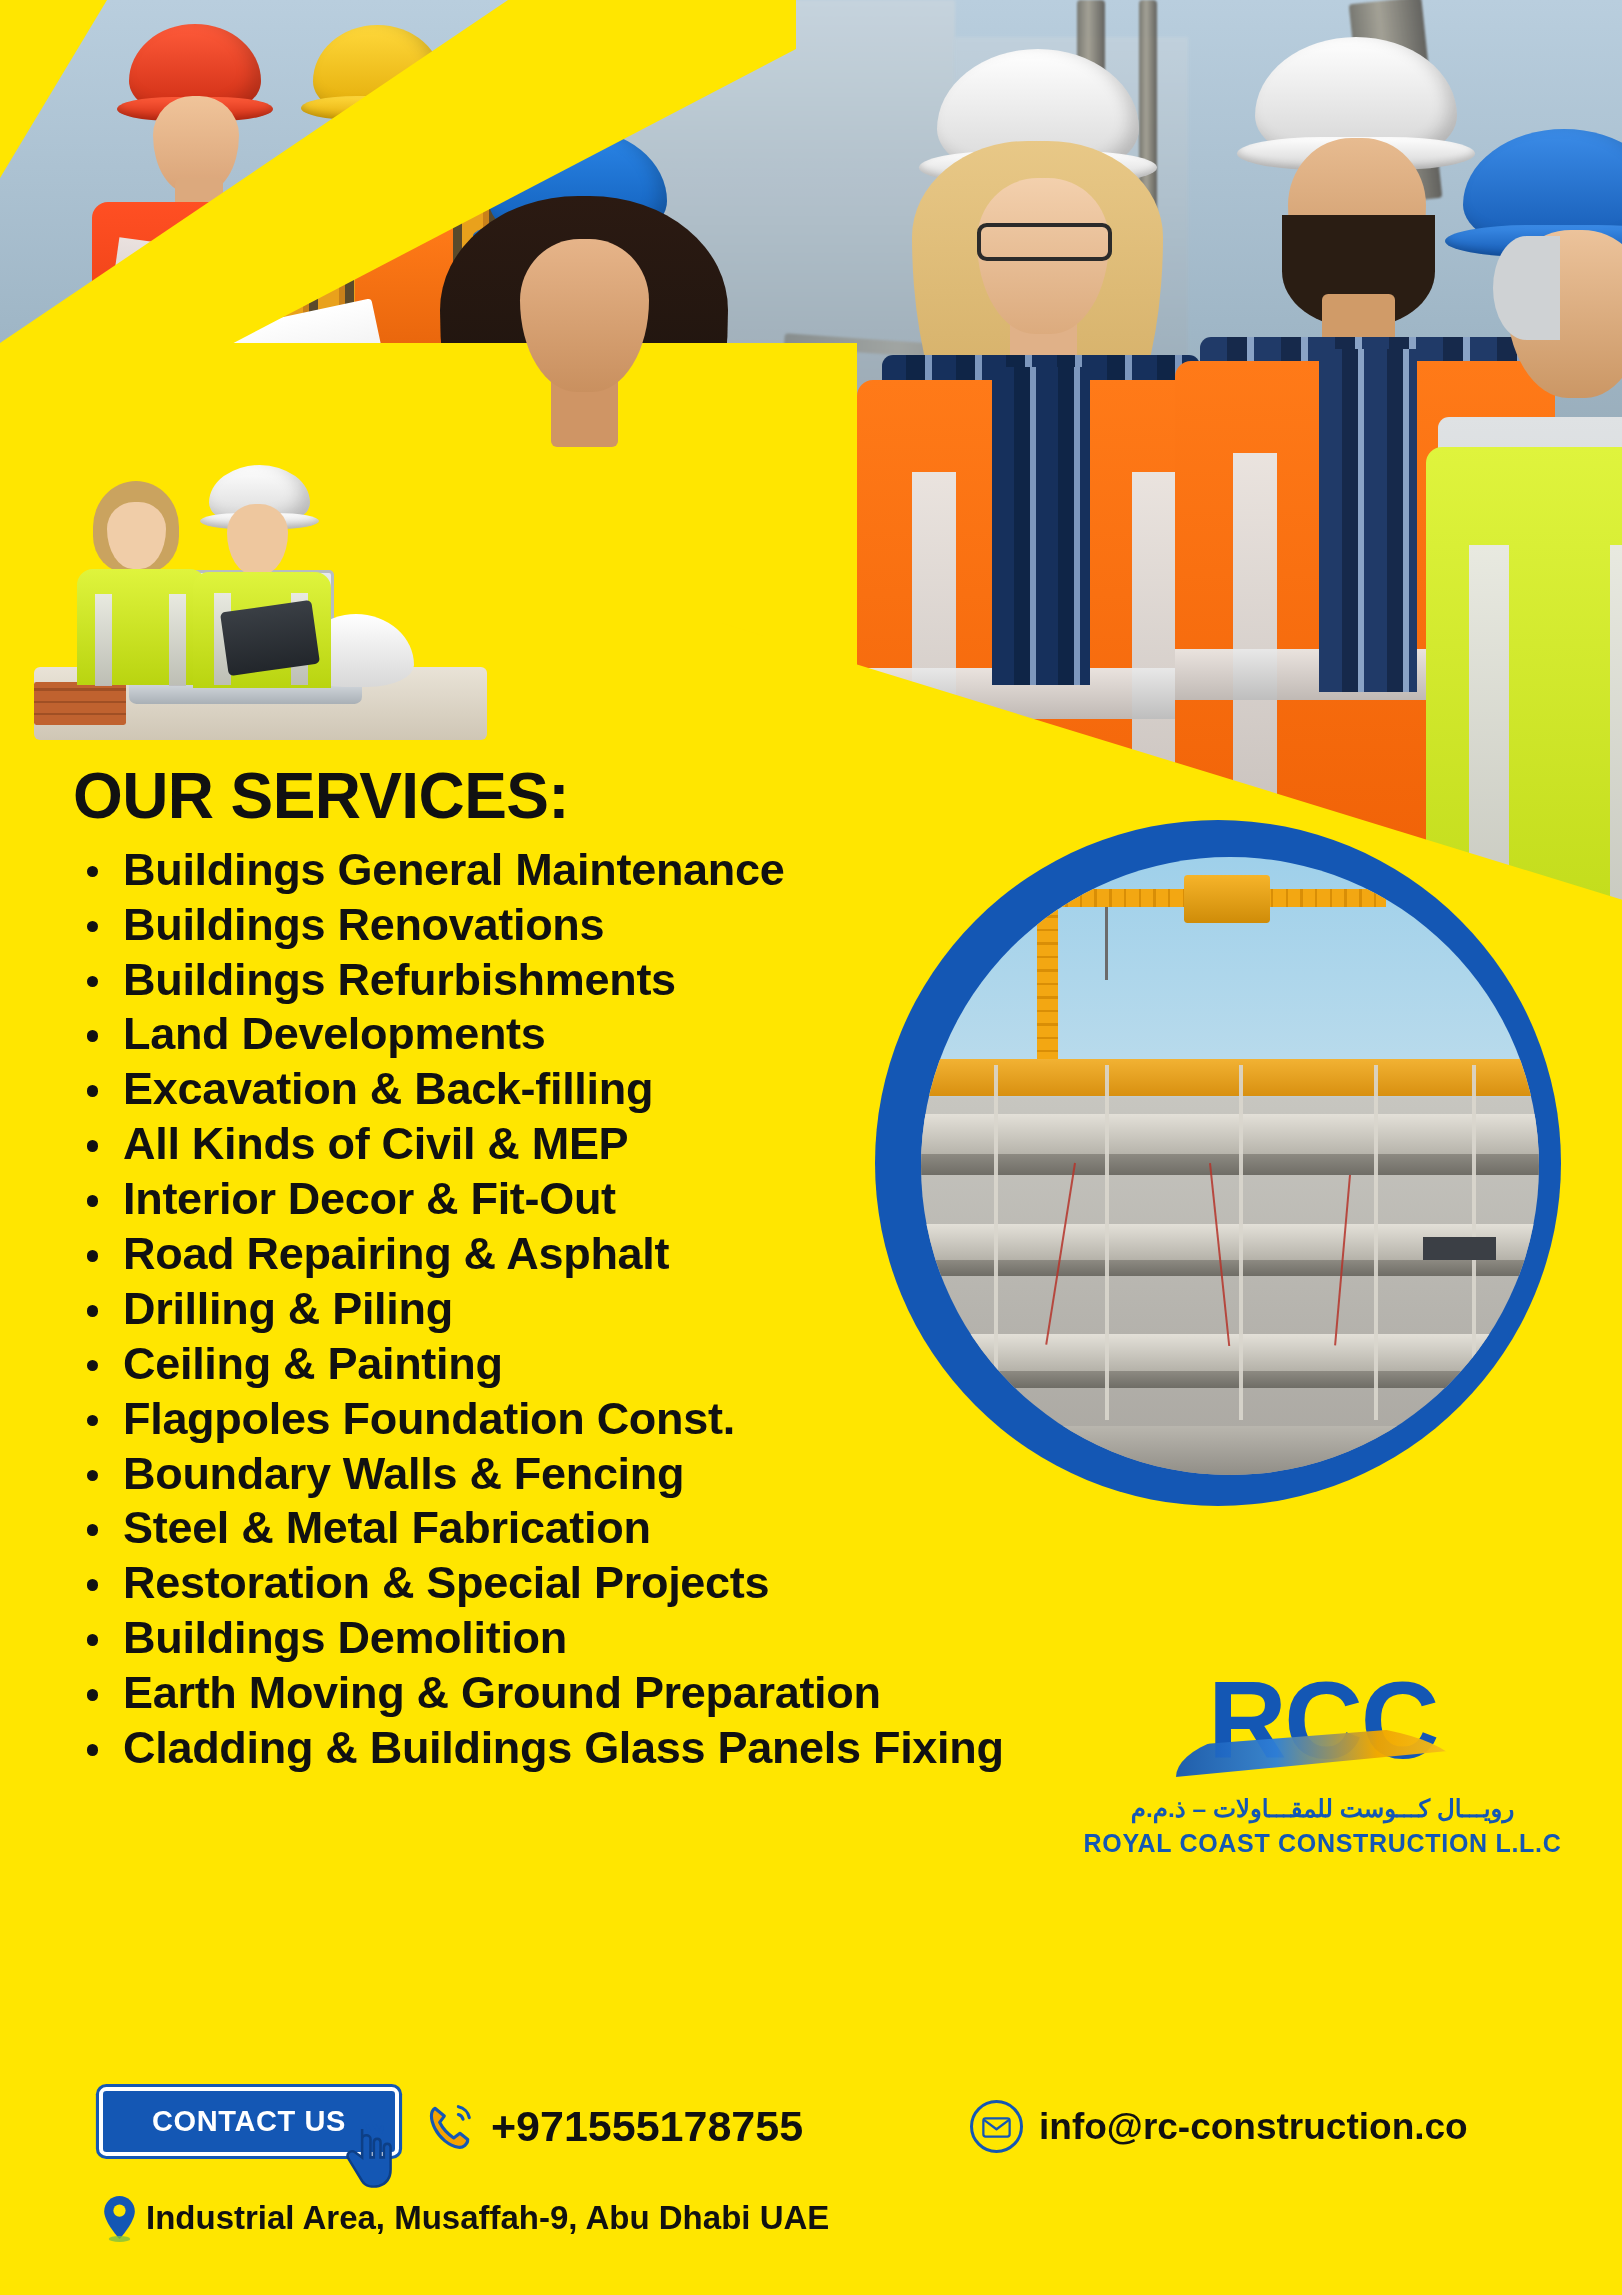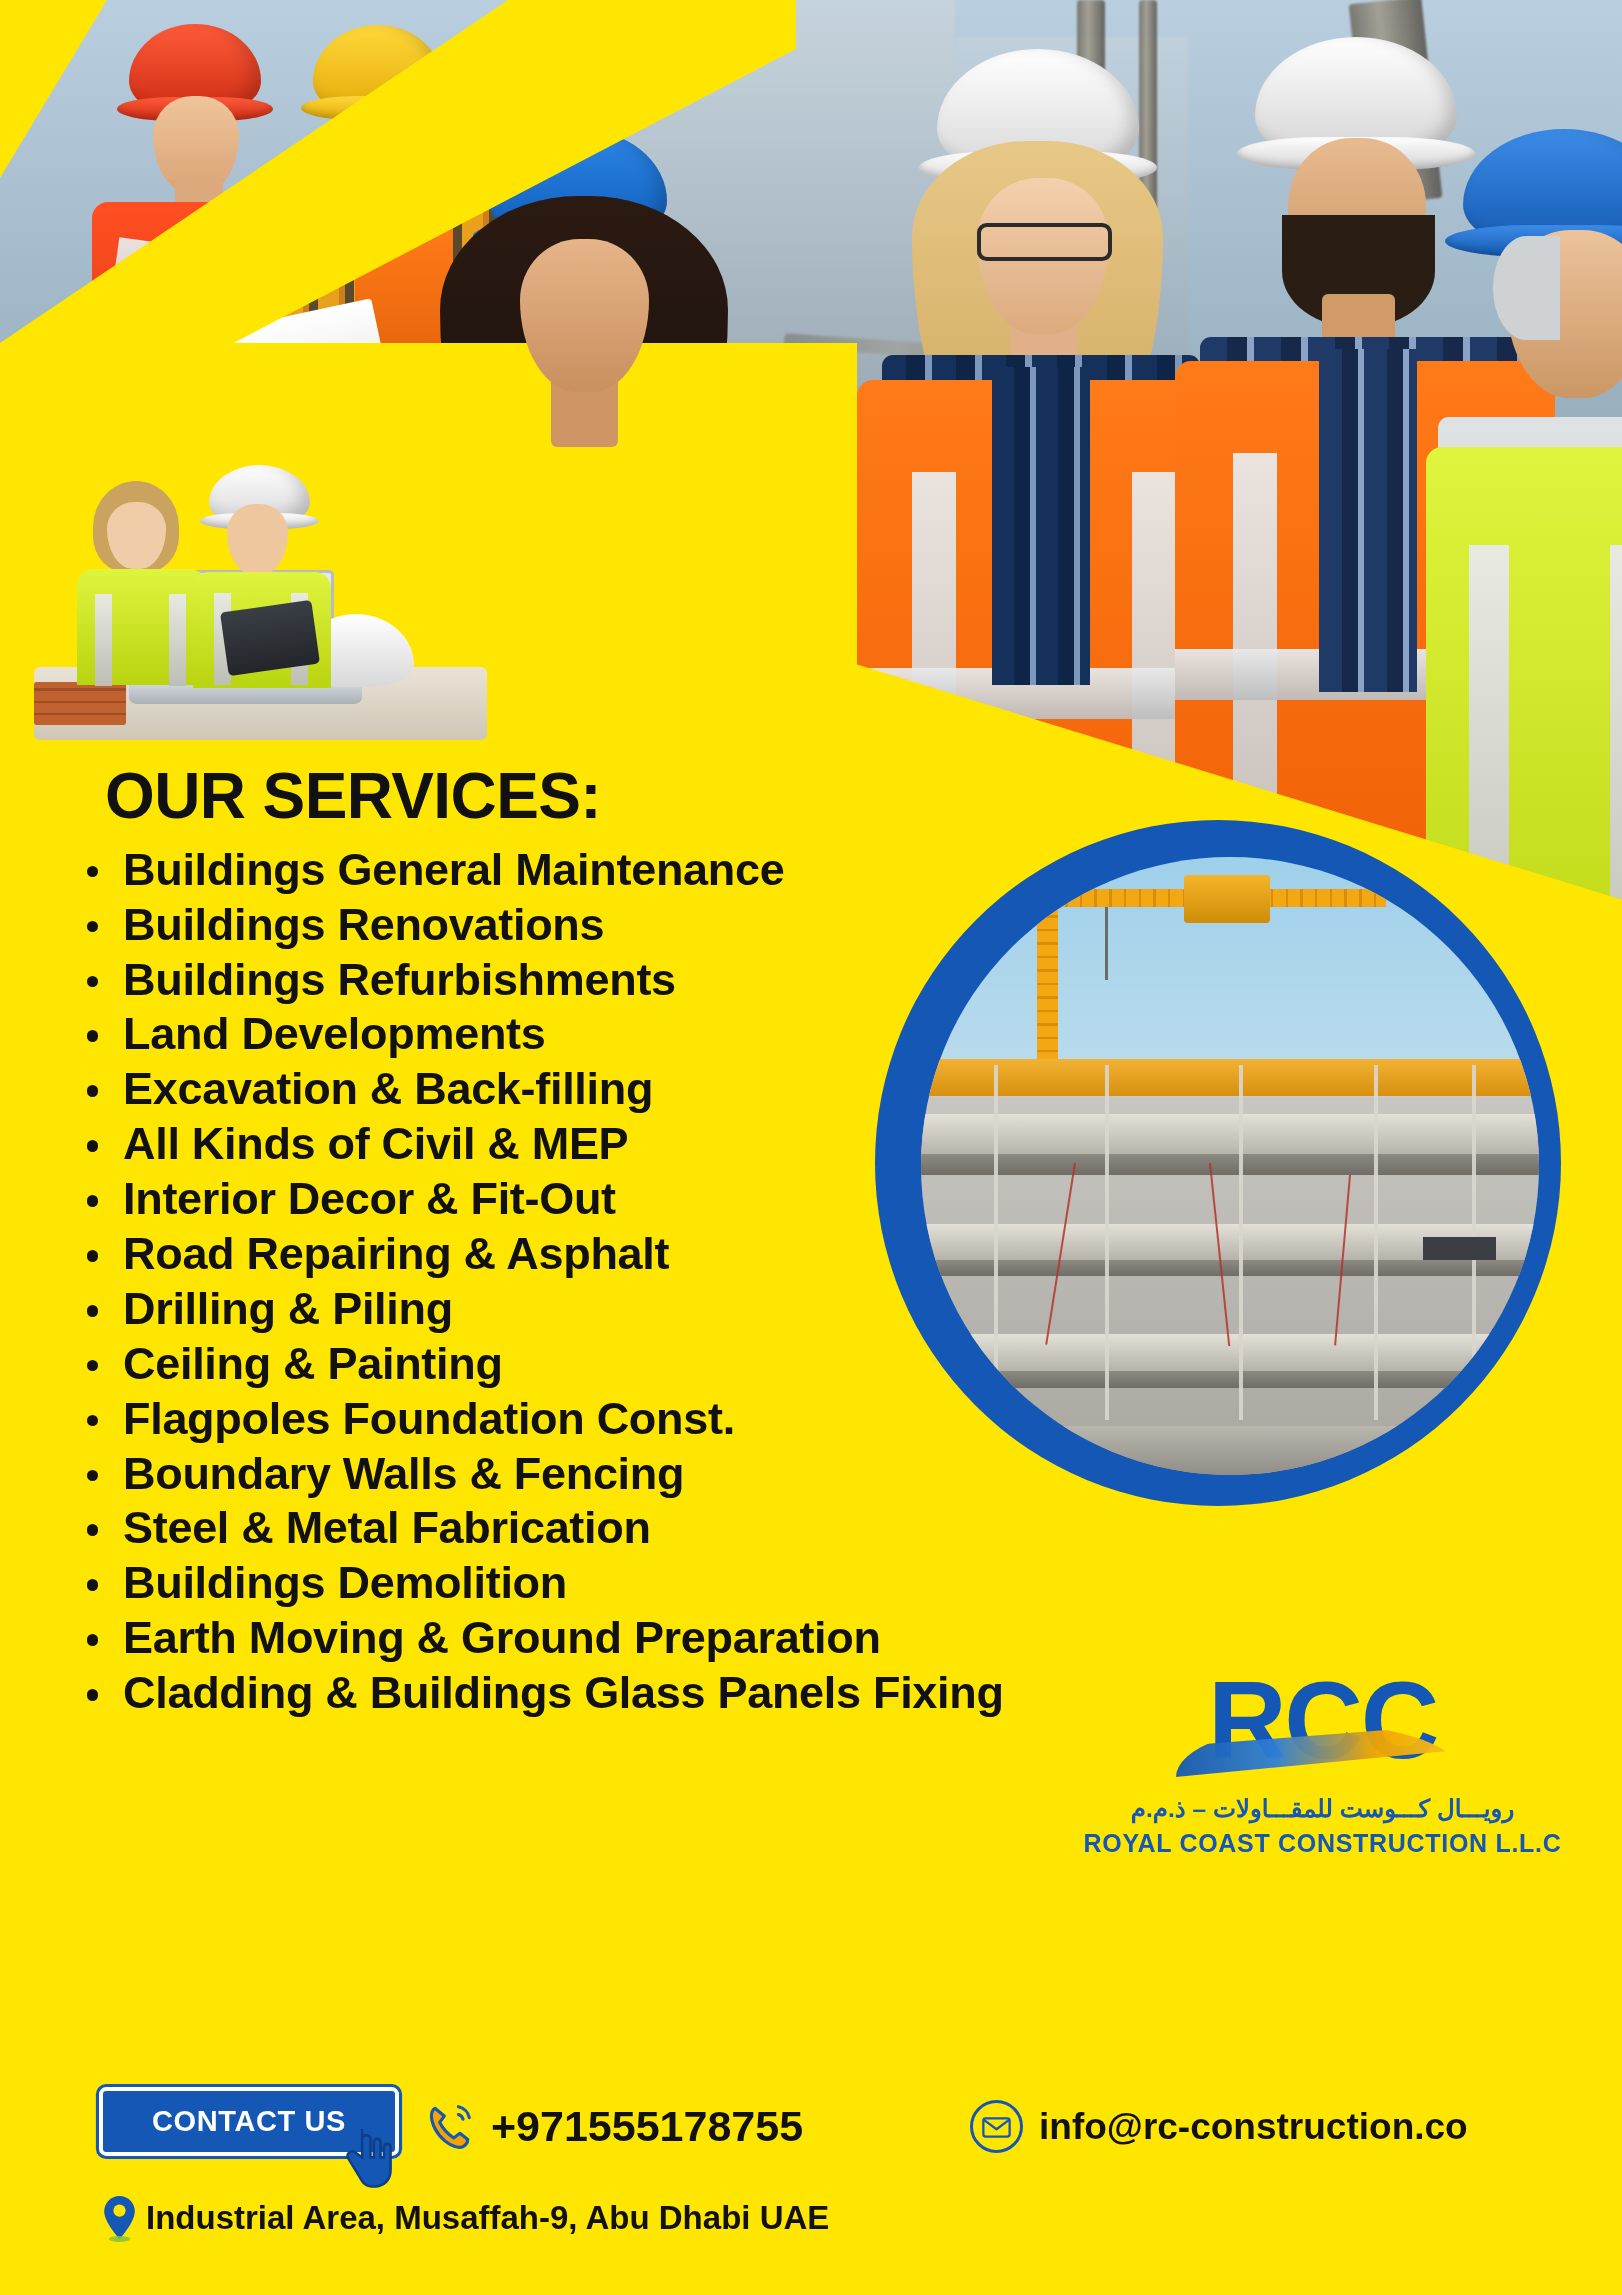--- a/index.html
+++ b/index.html
@@ -198,21 +198,20 @@
     position: absolute;
     left: 73px; top: 759px;
     width: 1004px;
   }
   .services-title {
     font-size: 64px;
     font-weight: 800;
     color: #111111;
     letter-spacing: -0.6px;
     margin-bottom: 9.8px;
-    margin-left: 32px;
   }
   ul.services-list { list-style: none; }
   ul.services-list li {
     position: relative;
     font-size: 45px;
     line-height: 1.22;
     font-weight: 700;
     color: #111111;
     padding-left: 50px;
     letter-spacing: -0.3px;
@@ -486,20 +485,21 @@
       <li>Land Developments</li>
       <li>Excavation &amp; Back-filling</li>
       <li>All Kinds of Civil &amp; MEP</li>
       <li>Interior Decor &amp; Fit-Out</li>
       <li>Road Repairing &amp; Asphalt</li>
       <li>Drilling &amp; Piling</li>
       <li>Ceiling &amp; Painting</li>
       <li>Flagpoles Foundation Const.</li>
       <li>Boundary Walls &amp; Fencing</li>
       <li>Steel &amp; Metal Fabrication</li>
+      <li>Restoration &amp; Special Projects</li>
       <li>Buildings Demolition</li>
       <li>Earth Moving &amp; Ground Preparation</li>
       <li>Cladding &amp; Buildings Glass Panels Fixing</li>
     </ul>
   </div>
 
   <div class="logo-wrap">
     <div class="logo-mark">
       <div class="swoosh"></div>
       <div class="logo-text">RCC</div>

